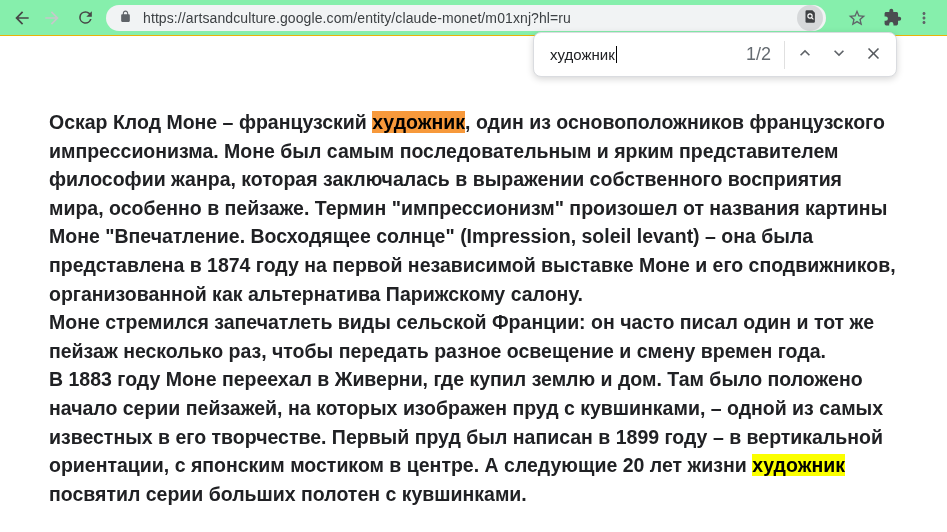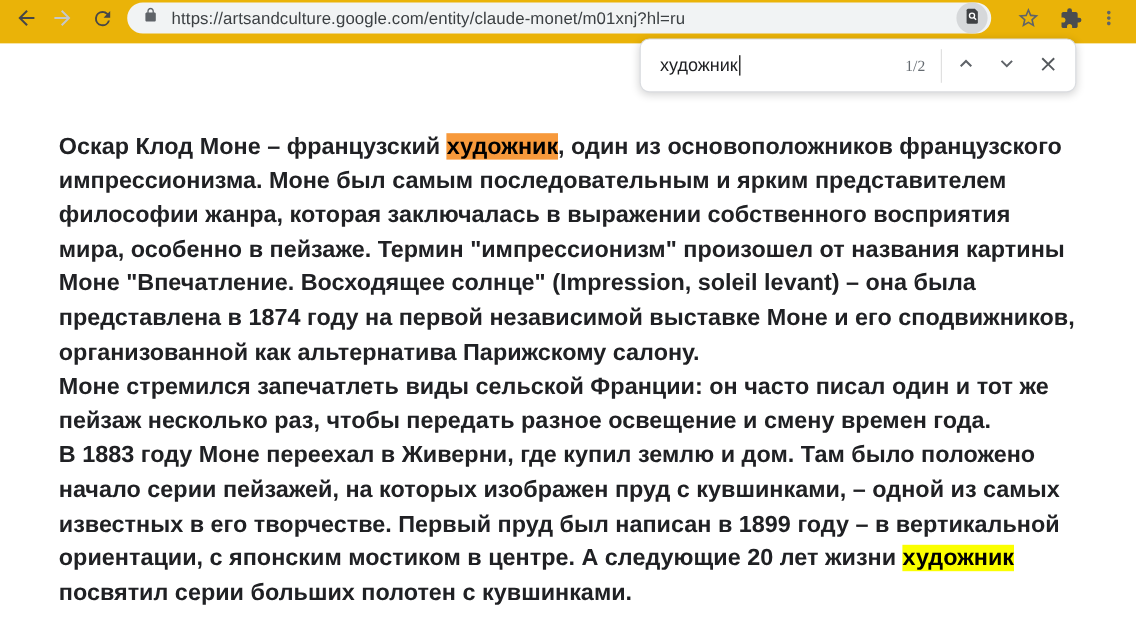--- a/index.html
+++ b/index.html
@@ -8,22 +8,22 @@
     width: 947px; height: 532px;
     background: #ffffff;
     font-family: "Liberation Sans", sans-serif;
     overflow: hidden;
     position: relative;
   }
 
   
   .toolbar {
     height: 36px;
-    background: #eab308;
-    border-bottom: 6px solid #eab308;
+    background: #86efac;
+    border-bottom: 1px solid #eab308;
     display: flex;
     align-items: center;
     padding: 0 11px 0 10px;
   }
   .tb-btn {
     border: none; background: transparent; padding: 0;
     width: 24px; height: 24px;
     display: flex; align-items: center; justify-content: center;
     cursor: pointer; flex: 0 0 auto;
   }
@@ -80,24 +80,23 @@
     height: 100%;
     cursor: text;
     min-width: 0;
   }
   .caret {
     width: 1.5px; height: 17px;
     background: #000; margin-left: 1px;
     flex: 0 0 auto;
   }
   .match-count {
-    font-size: 13px; color: #656b71;
+    font-size: 18px; color: #656b71;
     margin: 0 13px 0 8px;
     flex: 0 0 auto;
-    font-family: Liberation Serif, serif;
   }
   .fb-divider {
     width: 1px; height: 28px;
     background: #e0e0e0;
     margin-right: 3px;
     flex: 0 0 auto;
   }
   .fb-btn {
     border: none; background: transparent; padding: 0;
     width: 34px; height: 34px;

